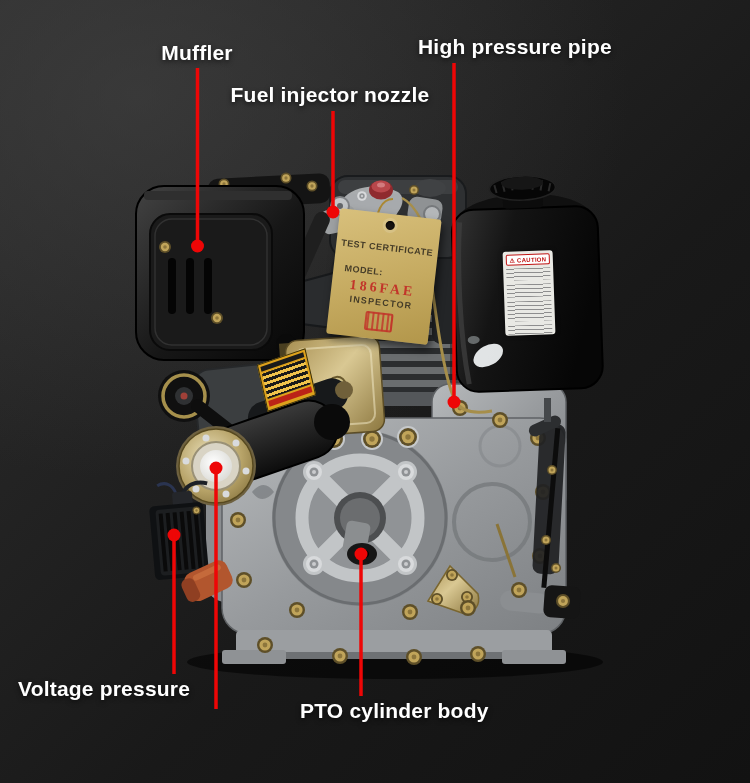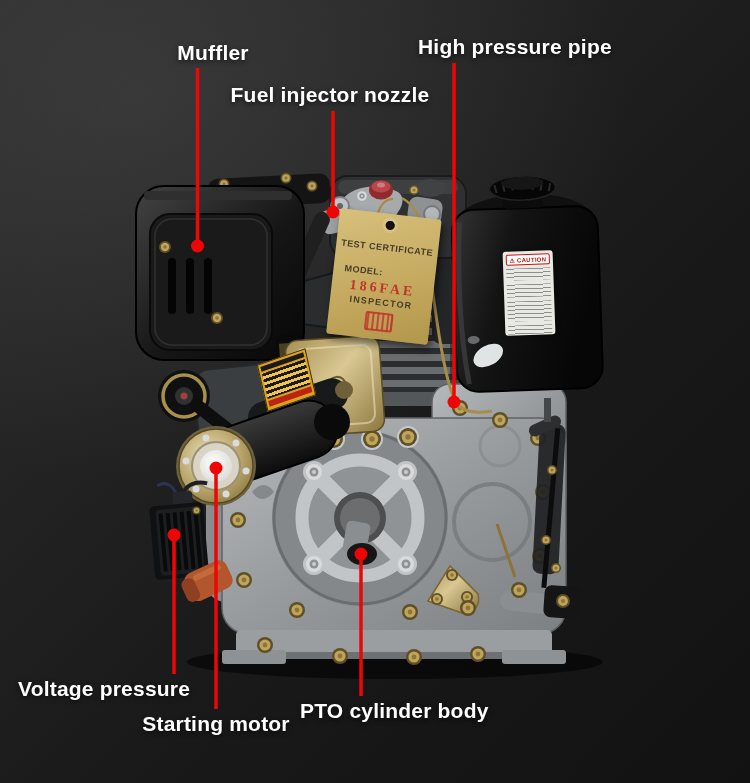--- a/index.html
+++ b/index.html
@@ -6,21 +6,21 @@
   .stage{position:relative;width:750px;height:783px;overflow:hidden;
     background:
       radial-gradient(ellipse 900px 700px at 18% 12%, rgba(70,70,70,.55), rgba(0,0,0,0) 55%),
       linear-gradient(135deg,#2e2e2e 0%,#222222 35%,#191919 60%,#121212 100%);
     font-family:"Liberation Sans",sans-serif;}
   svg{position:absolute;left:0;top:0;}
   #engine-svg{z-index:1;}
   #callout-svg{z-index:30;pointer-events:none;}
   .callout-label{position:absolute;z-index:40;font-weight:700;font-size:21px;line-height:1.1;
     color:#fff;white-space:nowrap;letter-spacing:.2px;text-shadow:0 2px 5px rgba(0,0,0,.6);}
-  #lbl-muffler{left:213px;top:41px;transform:translateX(-50%);}
+  #lbl-muffler{left:197px;top:41px;transform:translateX(-50%);}
   #lbl-injector{left:330px;top:83px;transform:translateX(-50%);}
   #lbl-hpp{left:390px;top:35px;margin-left:28px;}
   #lbl-vreg{left:18px;top:677px;}
   #lbl-starter{left:216px;top:712px;transform:translateX(-50%);}
   #lbl-pto{left:300px;top:699px;}
 
   
   #hang-tag{position:absolute;left:340px;top:214px;width:102px;height:126px;z-index:10;
     transform:rotate(6.5deg);transform-origin:50% 0;
     background:linear-gradient(160deg,#d8c07c 0%,#c5aa60 55%,#b2964a 100%);
@@ -399,15 +399,14 @@
         <circle cx="361" cy="554" r="6.5" stroke="none"></circle>
           <path d="M 361,554 V 696"></path>
       </g>
     </g>
   </svg>
 
   <div class="callout-label" id="lbl-muffler">Muffler</div>
   <div class="callout-label" id="lbl-injector">Fuel injector nozzle</div>
   <div class="callout-label" id="lbl-hpp">High pressure pipe</div>
   <div class="callout-label" id="lbl-vreg">Voltage pressure</div>
-  <div class="callout-label" id="lbl-starter">Starting motor</div>
   <div class="callout-label" id="lbl-pto">PTO cylinder body</div>
 </div>
 
 </body></html>

